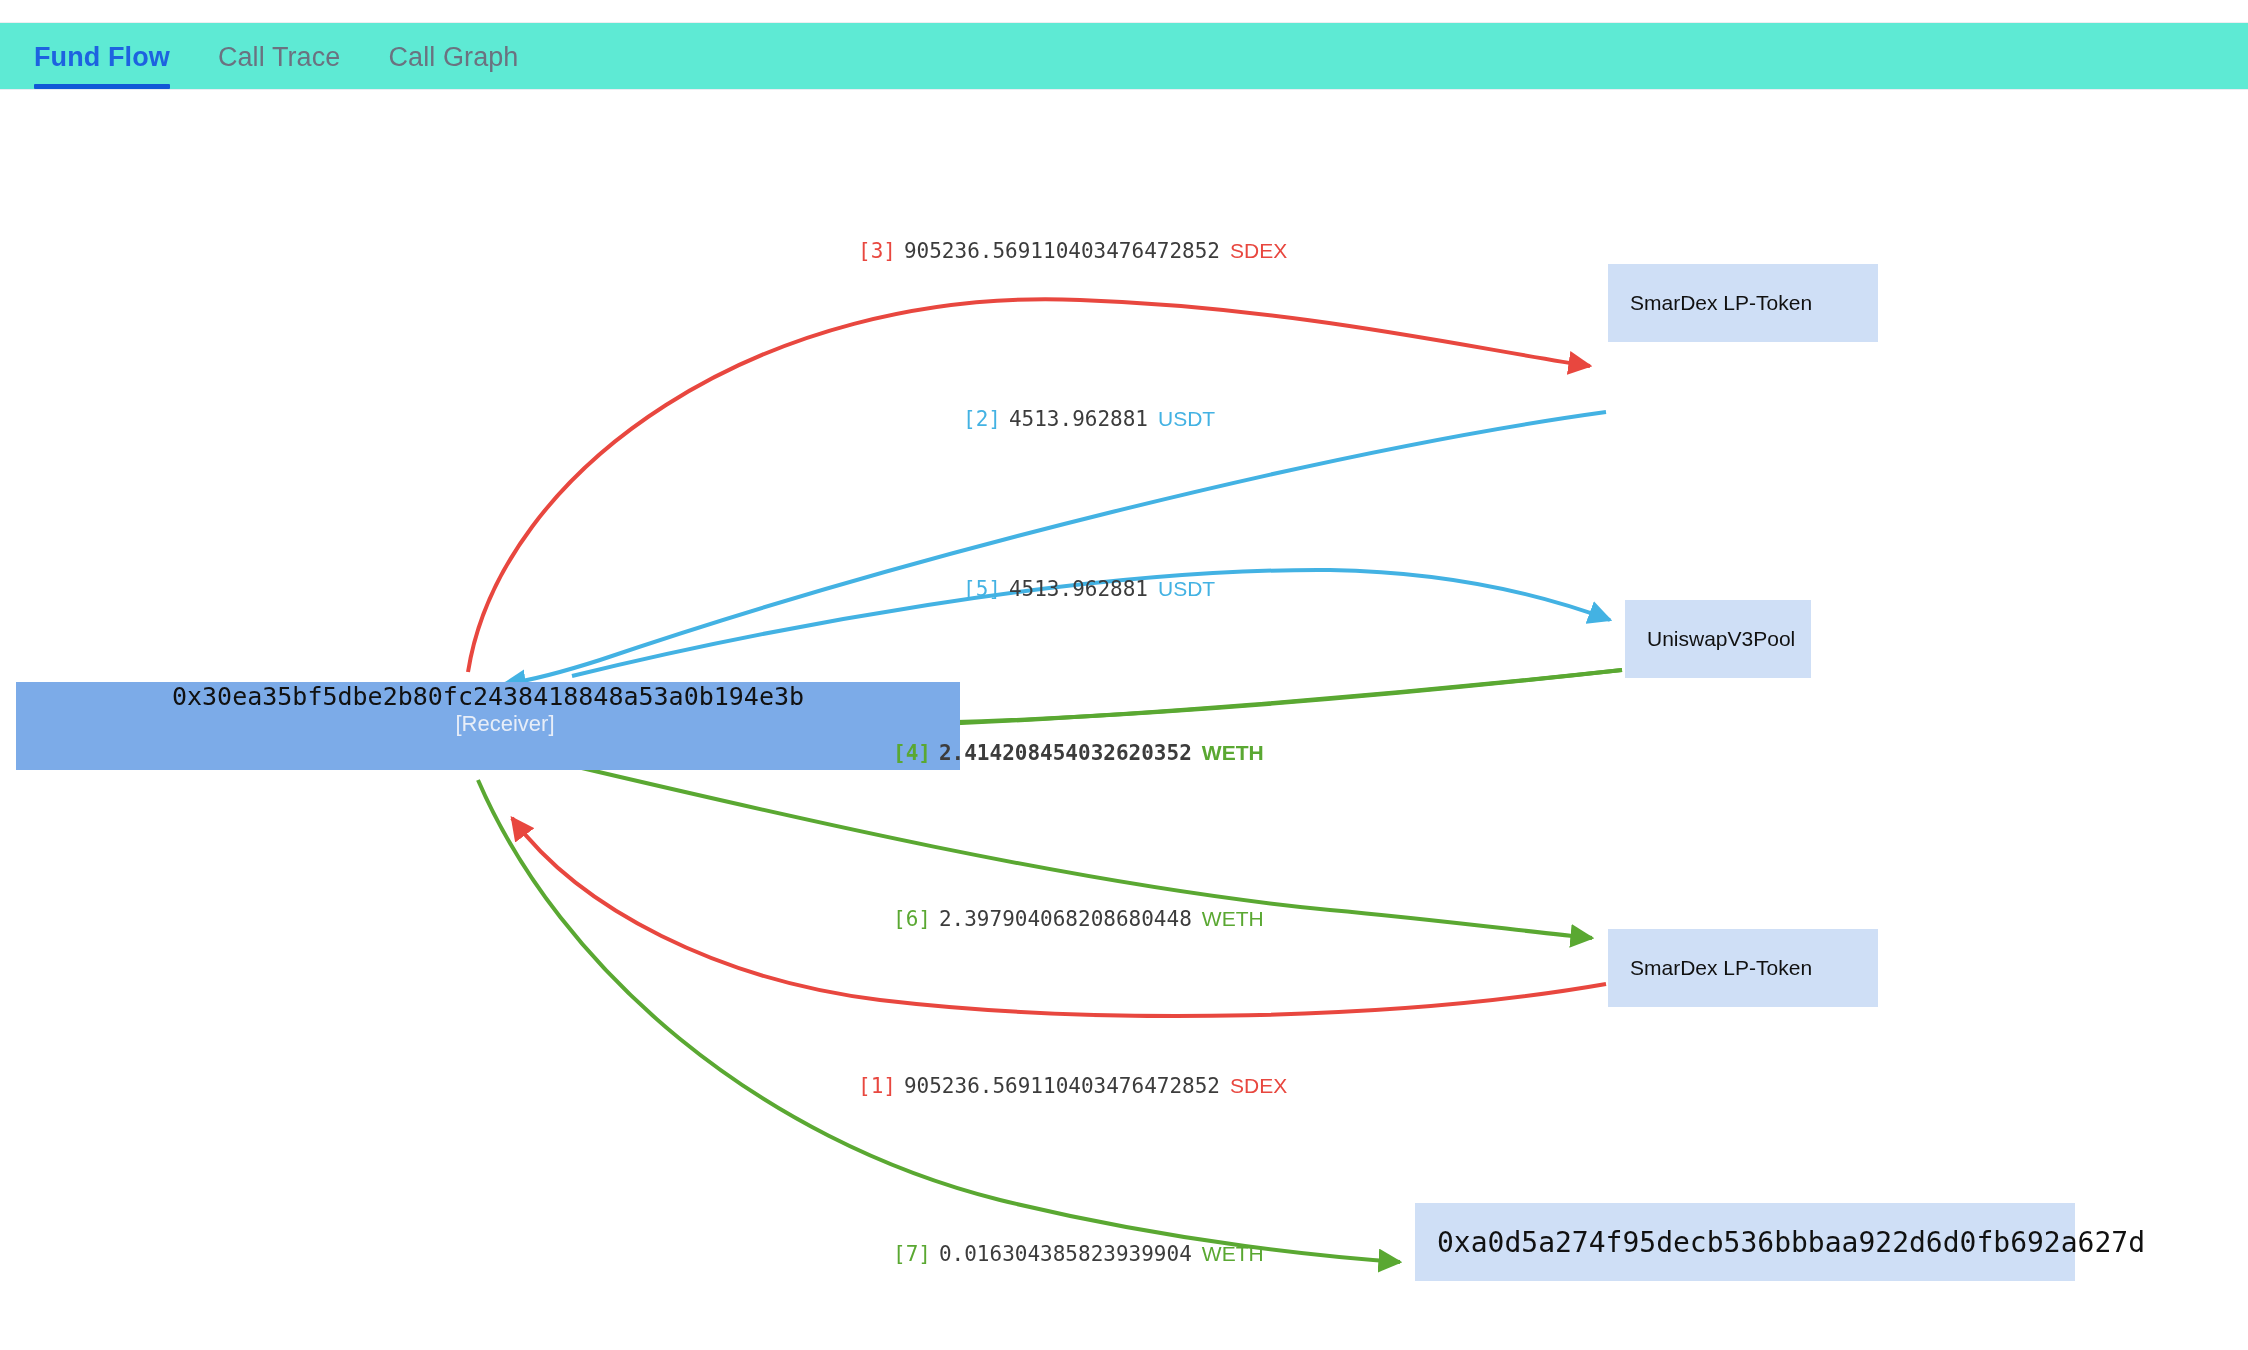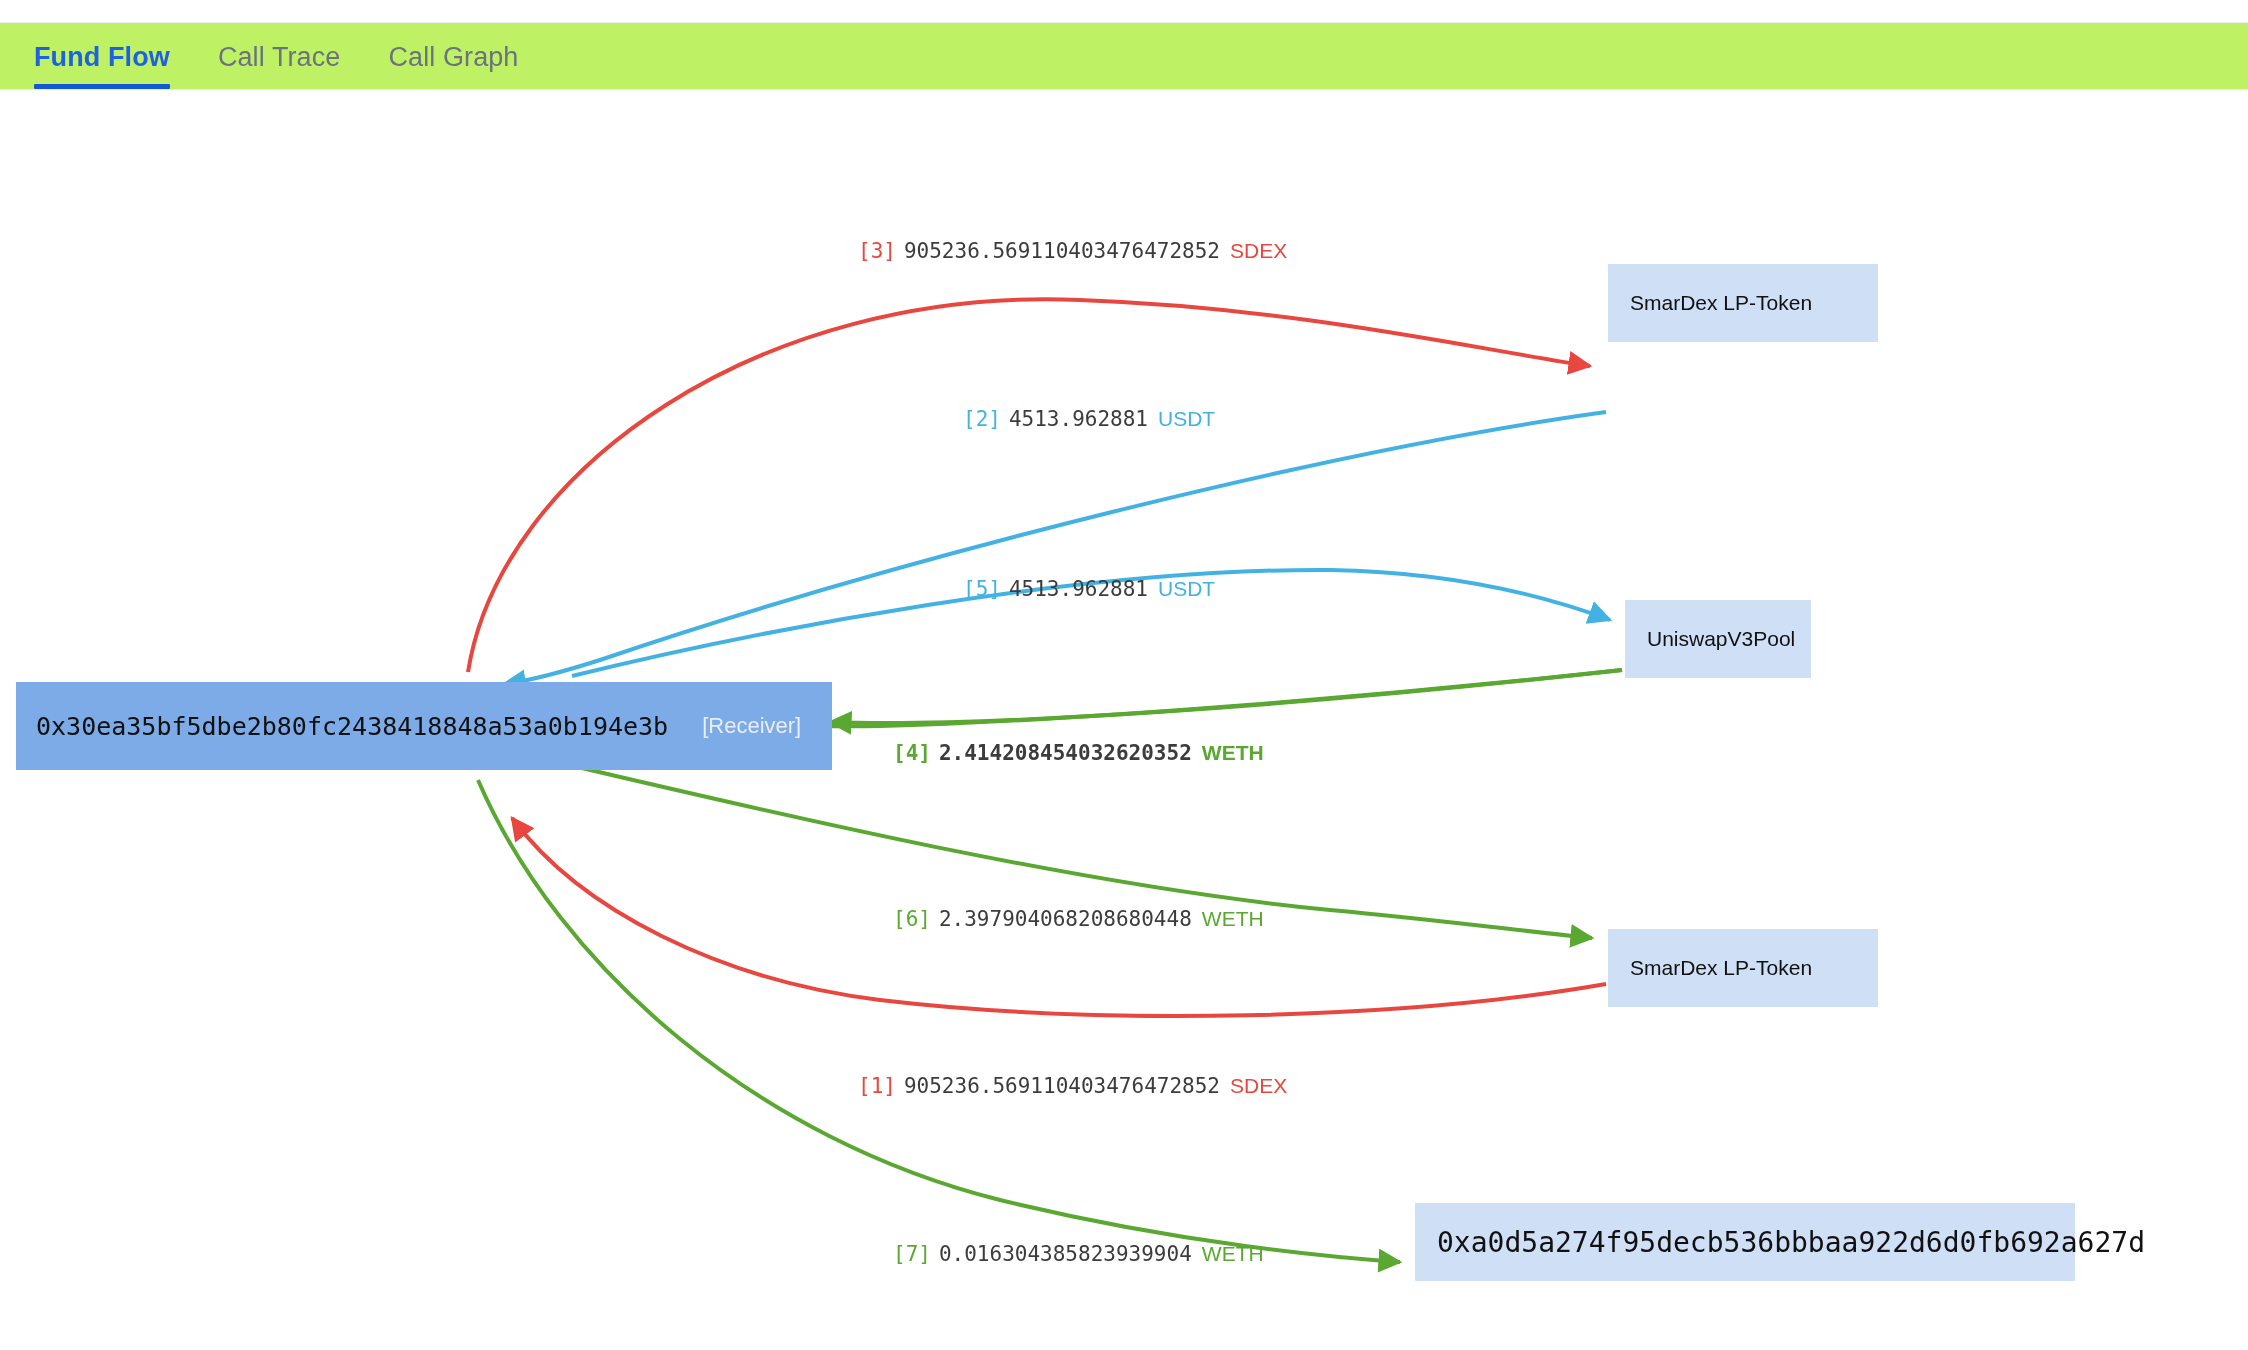--- a/index.html
+++ b/index.html
@@ -21,21 +21,21 @@
     background: #ffffff;
   }
 
   
   .tabbar {
     position: absolute;
     left: 0;
     top: 22px;
     width: 2248px;
     height: 68px;
-    background: #bef264;
+    background: #5eead4;
     border-top: 1px solid #eceef1;
     border-bottom: 1px solid #e9edf2;
     box-sizing: border-box;
     display: flex;
     align-items: flex-end;
   }
   .tab {
     position: relative;
     font-size: 27px;
     line-height: 1;
@@ -173,21 +173,21 @@
       <path d="M 1622 580 C 1400 604 1100 630 880 636 C 780 638 740 628 824 628" fill="none" stroke="#5aa832" stroke-width="4"></path>
       <path d="M 1622 580 C 1300 616 980 638 830 632" fill="none" stroke="#5aa832" stroke-width="4" marker-end="url(#ah-green)"></path>
 
       <path d="M 556 672 C 760 720 1080 796 1330 820 C 1440 830 1530 842 1592 848" fill="none" stroke="#5aa832" stroke-width="4" marker-end="url(#ah-green)"></path>
 
       <path d="M 1606 894 C 1400 930 1100 936 880 910 C 720 890 580 820 512 728" fill="none" stroke="#e8473f" stroke-width="4" marker-end="url(#ah-red)"></path>
 
       <path d="M 478 690 C 560 880 760 1050 1000 1110 C 1180 1154 1340 1168 1400 1172" fill="none" stroke="#5aa832" stroke-width="4" marker-end="url(#ah-green)"></path>
     </svg>
 
-    <div class="node node-main" style="left:16px; top:592px; width:816px; height:88px;">
+    <div class="node node-main" style="left:16px; top:592px; width:944px; height:88px;flex-direction:column;">
       <span class="addr">0x30ea35bf5dbe2b80fc2438418848a53a0b194e3b</span>
       <span class="tag">[Receiver]</span>
     </div>
 
     <div class="node node-sec" style="left:1608px; top:174px; width:270px; height:78px;">
       <span>SmarDex LP-Token</span>
     </div>
 
     <div class="node node-sec" style="left:1625px; top:510px; width:186px; height:78px;">
       <span>UniswapV3Pool</span>

